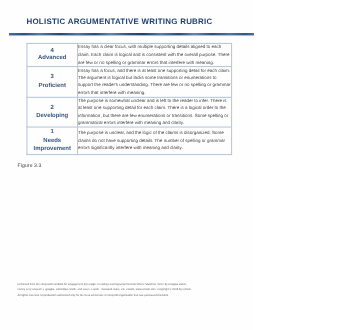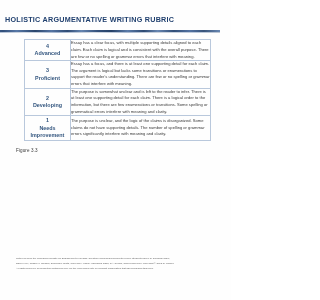--- a/index.html
+++ b/index.html
@@ -20,21 +20,21 @@
   .page {
     width: 231px;
     height: 300px;
     position: relative;
     background: #fefefe;
     box-sizing: border-box;
   }
 
   
   .header {
-    padding: 16px 16px 0 5px;
+    padding: 16px 16px 0 24px;
   }
   .doc-title {
     font-size: 7.2px;
     font-weight: bold;
     letter-spacing: 0.25px;
     color: #1f3f6e;
     line-height: 1.15;
     margin: 0;
     text-transform: uppercase;
   }

